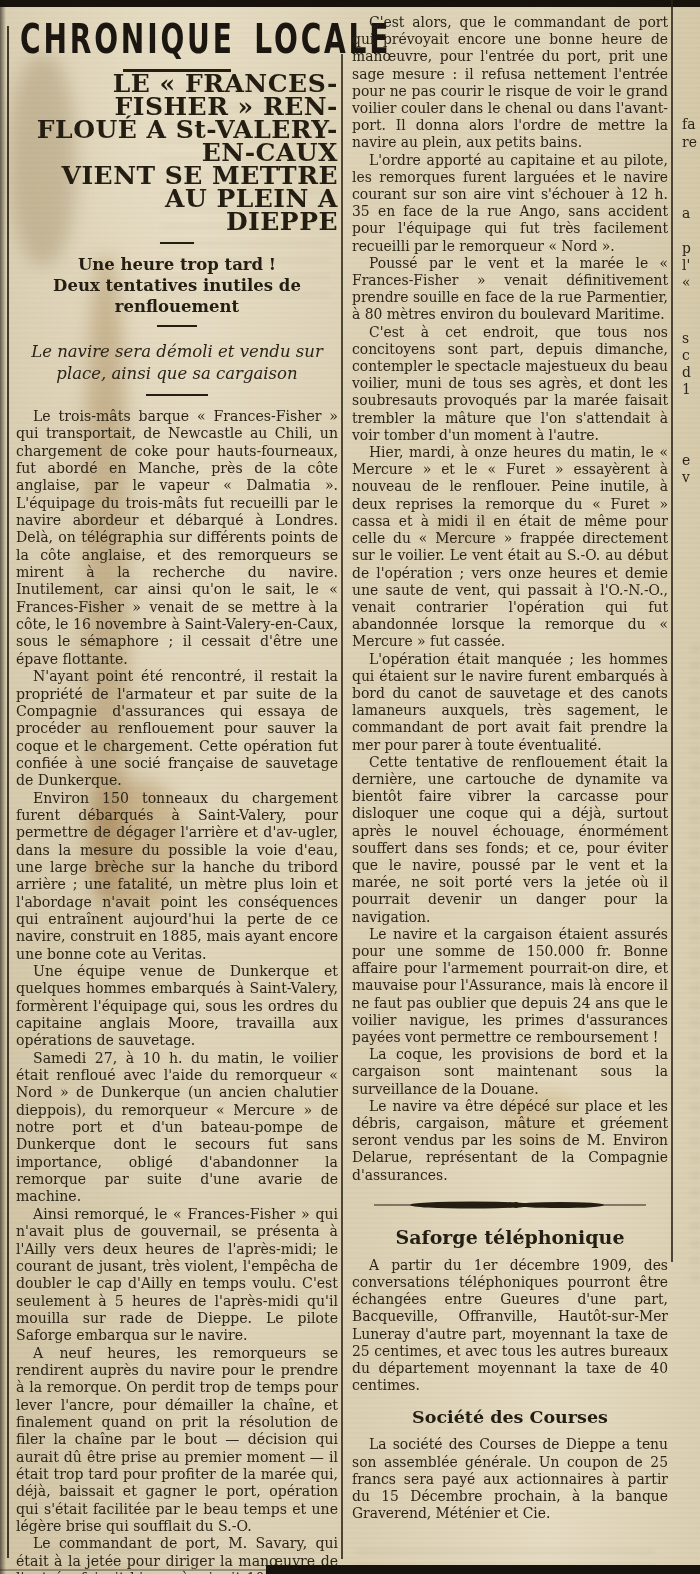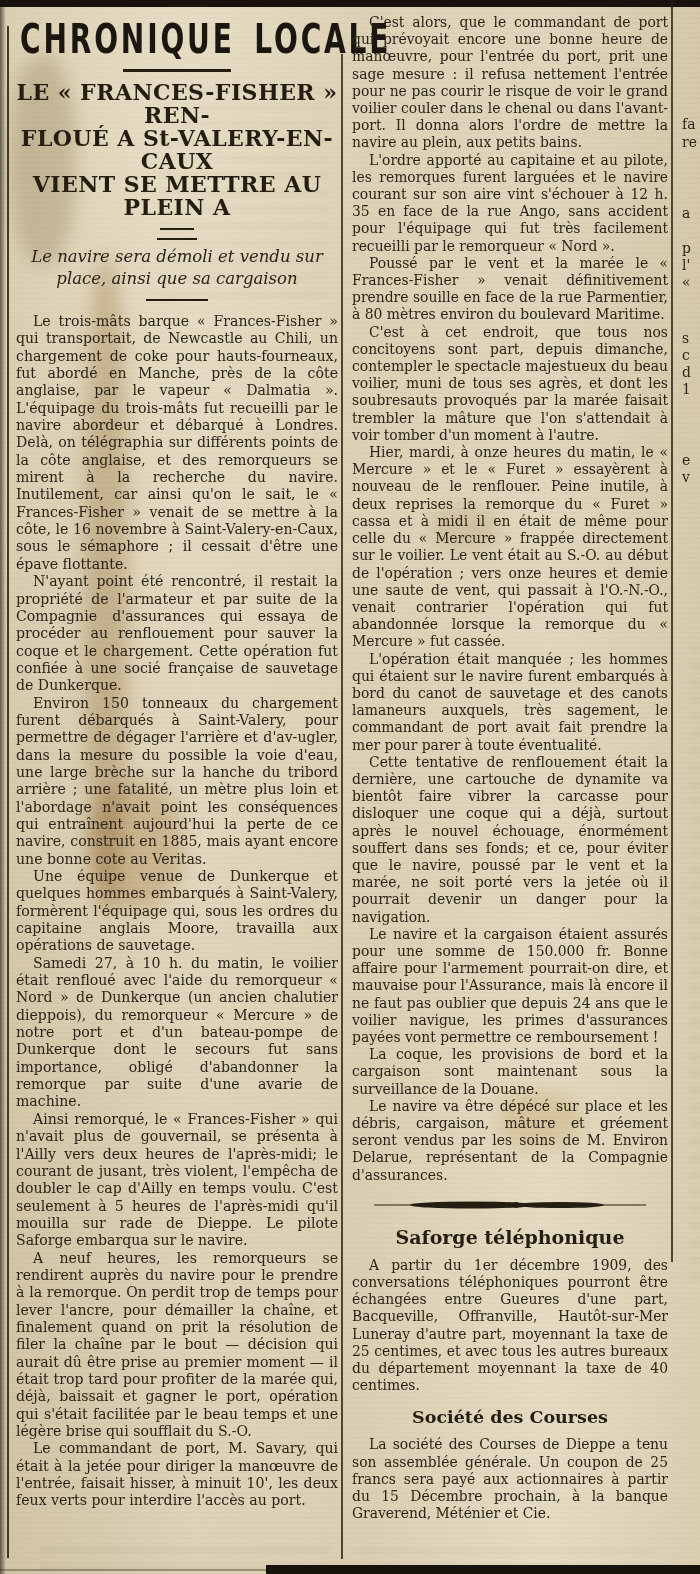--- a/index.html
+++ b/index.html
@@ -53,25 +53,25 @@
     font-size:39px;line-height:42px;color:#1b1610;white-space:nowrap;
     letter-spacing:.10em;word-spacing:.25em;
     transform:scale(.72,1.04);transform-origin:0 50%;
     margin:6px 0 0 4px;
   }
   .rule{background:#241d12;margin:0 auto;}
   .rule.r1{width:108px;height:3px;margin-top:9px;}
   .rule.r2{width:34px;height:2px;margin-top:9px;}
   .rule.r3{width:40px;height:2px;margin-top:8px;}
   .rule.r4{width:62px;height:2px;margin-top:9px;}
-  .headline{font-weight:bold;text-align:center;font-size:22px;line-height:23px;
-    margin-top:9px;color:#241d12;letter-spacing:.02em;}
+  .headline{font-weight:bold;text-align:right;font-size:25px;line-height:23px;
+    color:#241d12;letter-spacing:.02em;}
   .subhead{font-weight:bold;text-align:center;font-size:16.5px;line-height:21px;
     margin-top:10px;color:#241d12;}
-  .lede{font-style:italic;text-align:center;font-size:16.5px;line-height:22px;margin-top:6px;}
+  .lede{font-style:italic;text-align:center;font-size:16.5px;line-height:22px;margin-top:14px;}
   
   .body-start{margin-top:12px;}
   p.body{margin:0;text-indent:17px;font-size:14.1px;line-height:17.35px;
     text-align:justify;color:#2b2418;}
   #right-col p.body{font-size:13.9px;line-height:17.2px;}
   
   .orn-divider{display:block;margin:14px auto 2px auto;}
   .section-head{font-weight:bold;text-align:center;font-size:19px;line-height:22px;
     margin:14px 0 9px 0;color:#241d12;}
   .section-head.small{font-size:17.5px;margin:12px 0 8px 0;}
@@ -99,23 +99,29 @@
   <div class="ghost g4"></div>
 
   <div id="left-col" class="col">
     <div class="masthead">CHRONIQUE LOCALE</div>
     <div class="rule r1"></div>
 
     <div class="headline">
       <div>LE « FRANCES-FISHER » REN-</div>
       <div>FLOUÉ A St-VALERY-EN-CAUX</div>
       <div>VIENT SE METTRE AU PLEIN A</div>
+      <div>DIEPPE</div>
     </div>
     <div class="rule r2"></div>
 
+    <div class="subhead">
+      <div>Une heure trop tard !</div>
+      <div>Deux tentatives inutiles de</div>
+      <div>renflouement</div>
+    </div>
     <div class="rule r3"></div>
 
     <div class="lede">
       <div>Le navire sera démoli et vendu sur</div>
       <div>place, ainsi que sa cargaison</div>
     </div>
     <div class="rule r4"></div>
 
     <div class="body-start">
       <p class="body">Le trois-mâts barque « Frances-Fisher » qui transportait, de Newcastle au Chili, un chargement de coke pour hauts-fourneaux, fut abordé en Manche, près de la côte anglaise, par le vapeur « Dalmatia ». L'équipage du trois-mâts fut recueilli par le navire abordeur et débarqué à Londres. Delà, on télégraphia sur différents points de la côte anglaise, et des remorqueurs se mirent à la recherche du navire. Inutilement, car ainsi qu'on le sait, le « Frances-Fisher » venait de se mettre à la côte, le 16 novembre à Saint-Valery-en-Caux, sous le sémaphore ; il cessait d'être une épave flottante.</p>

